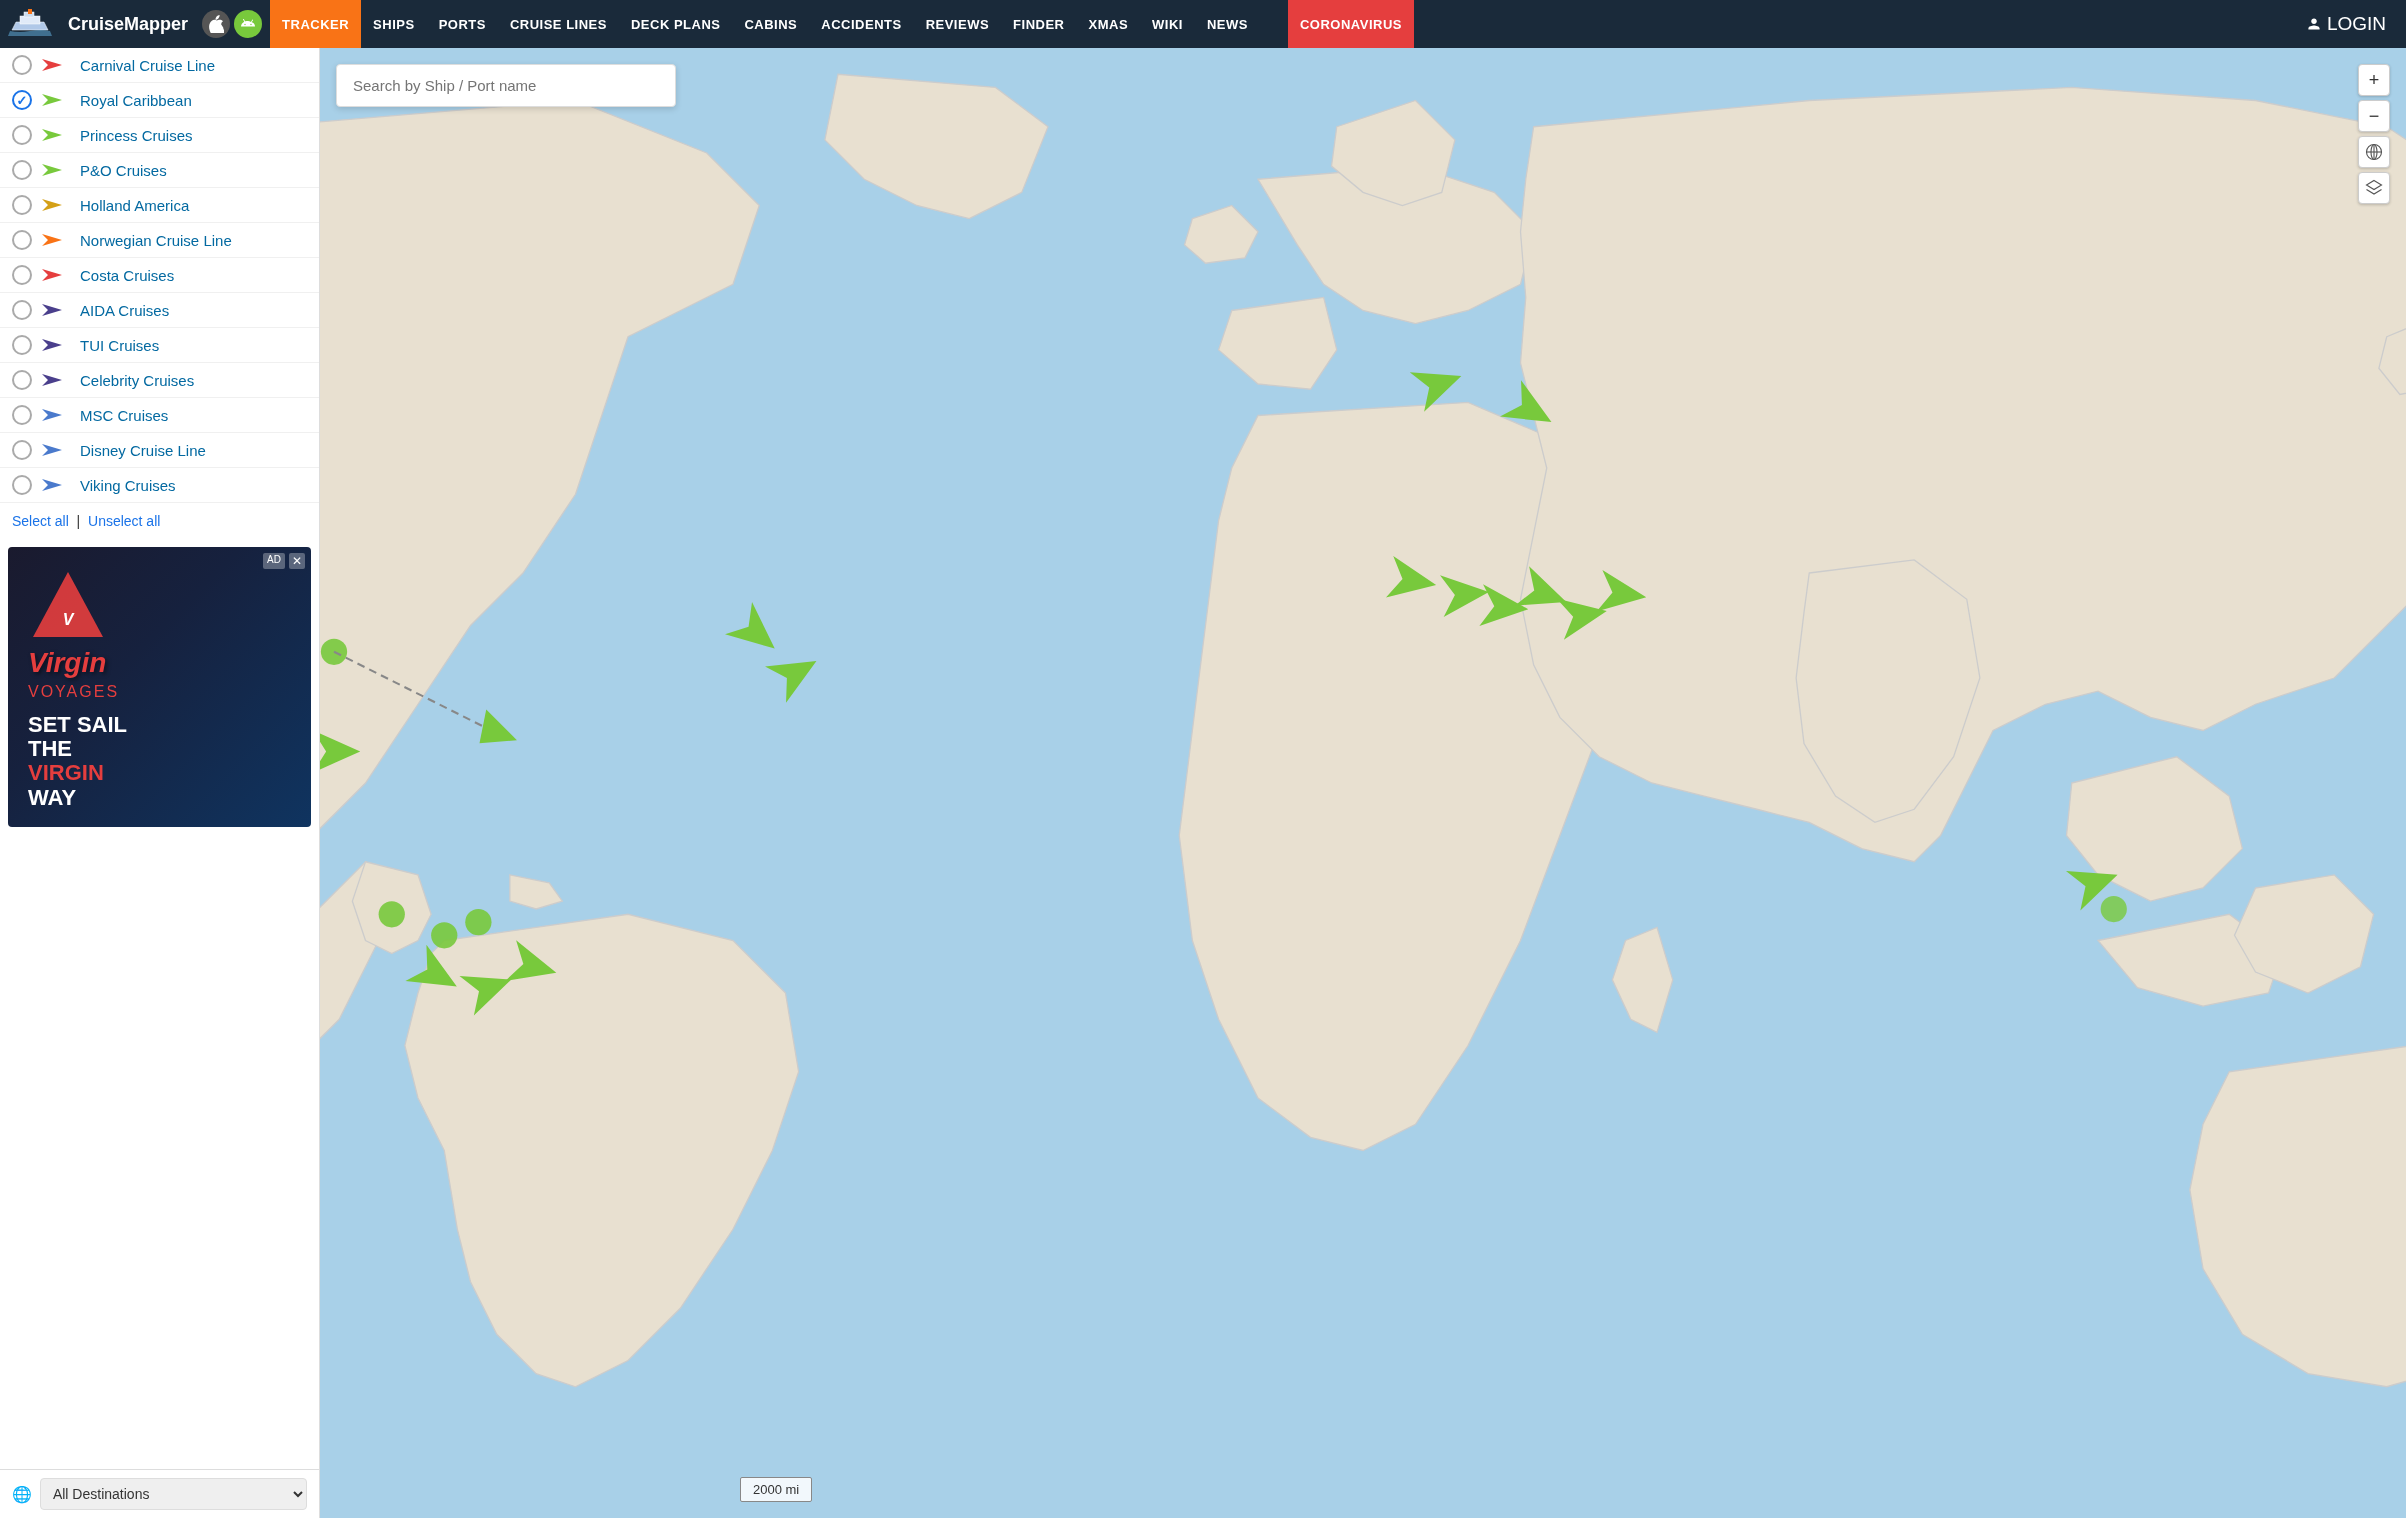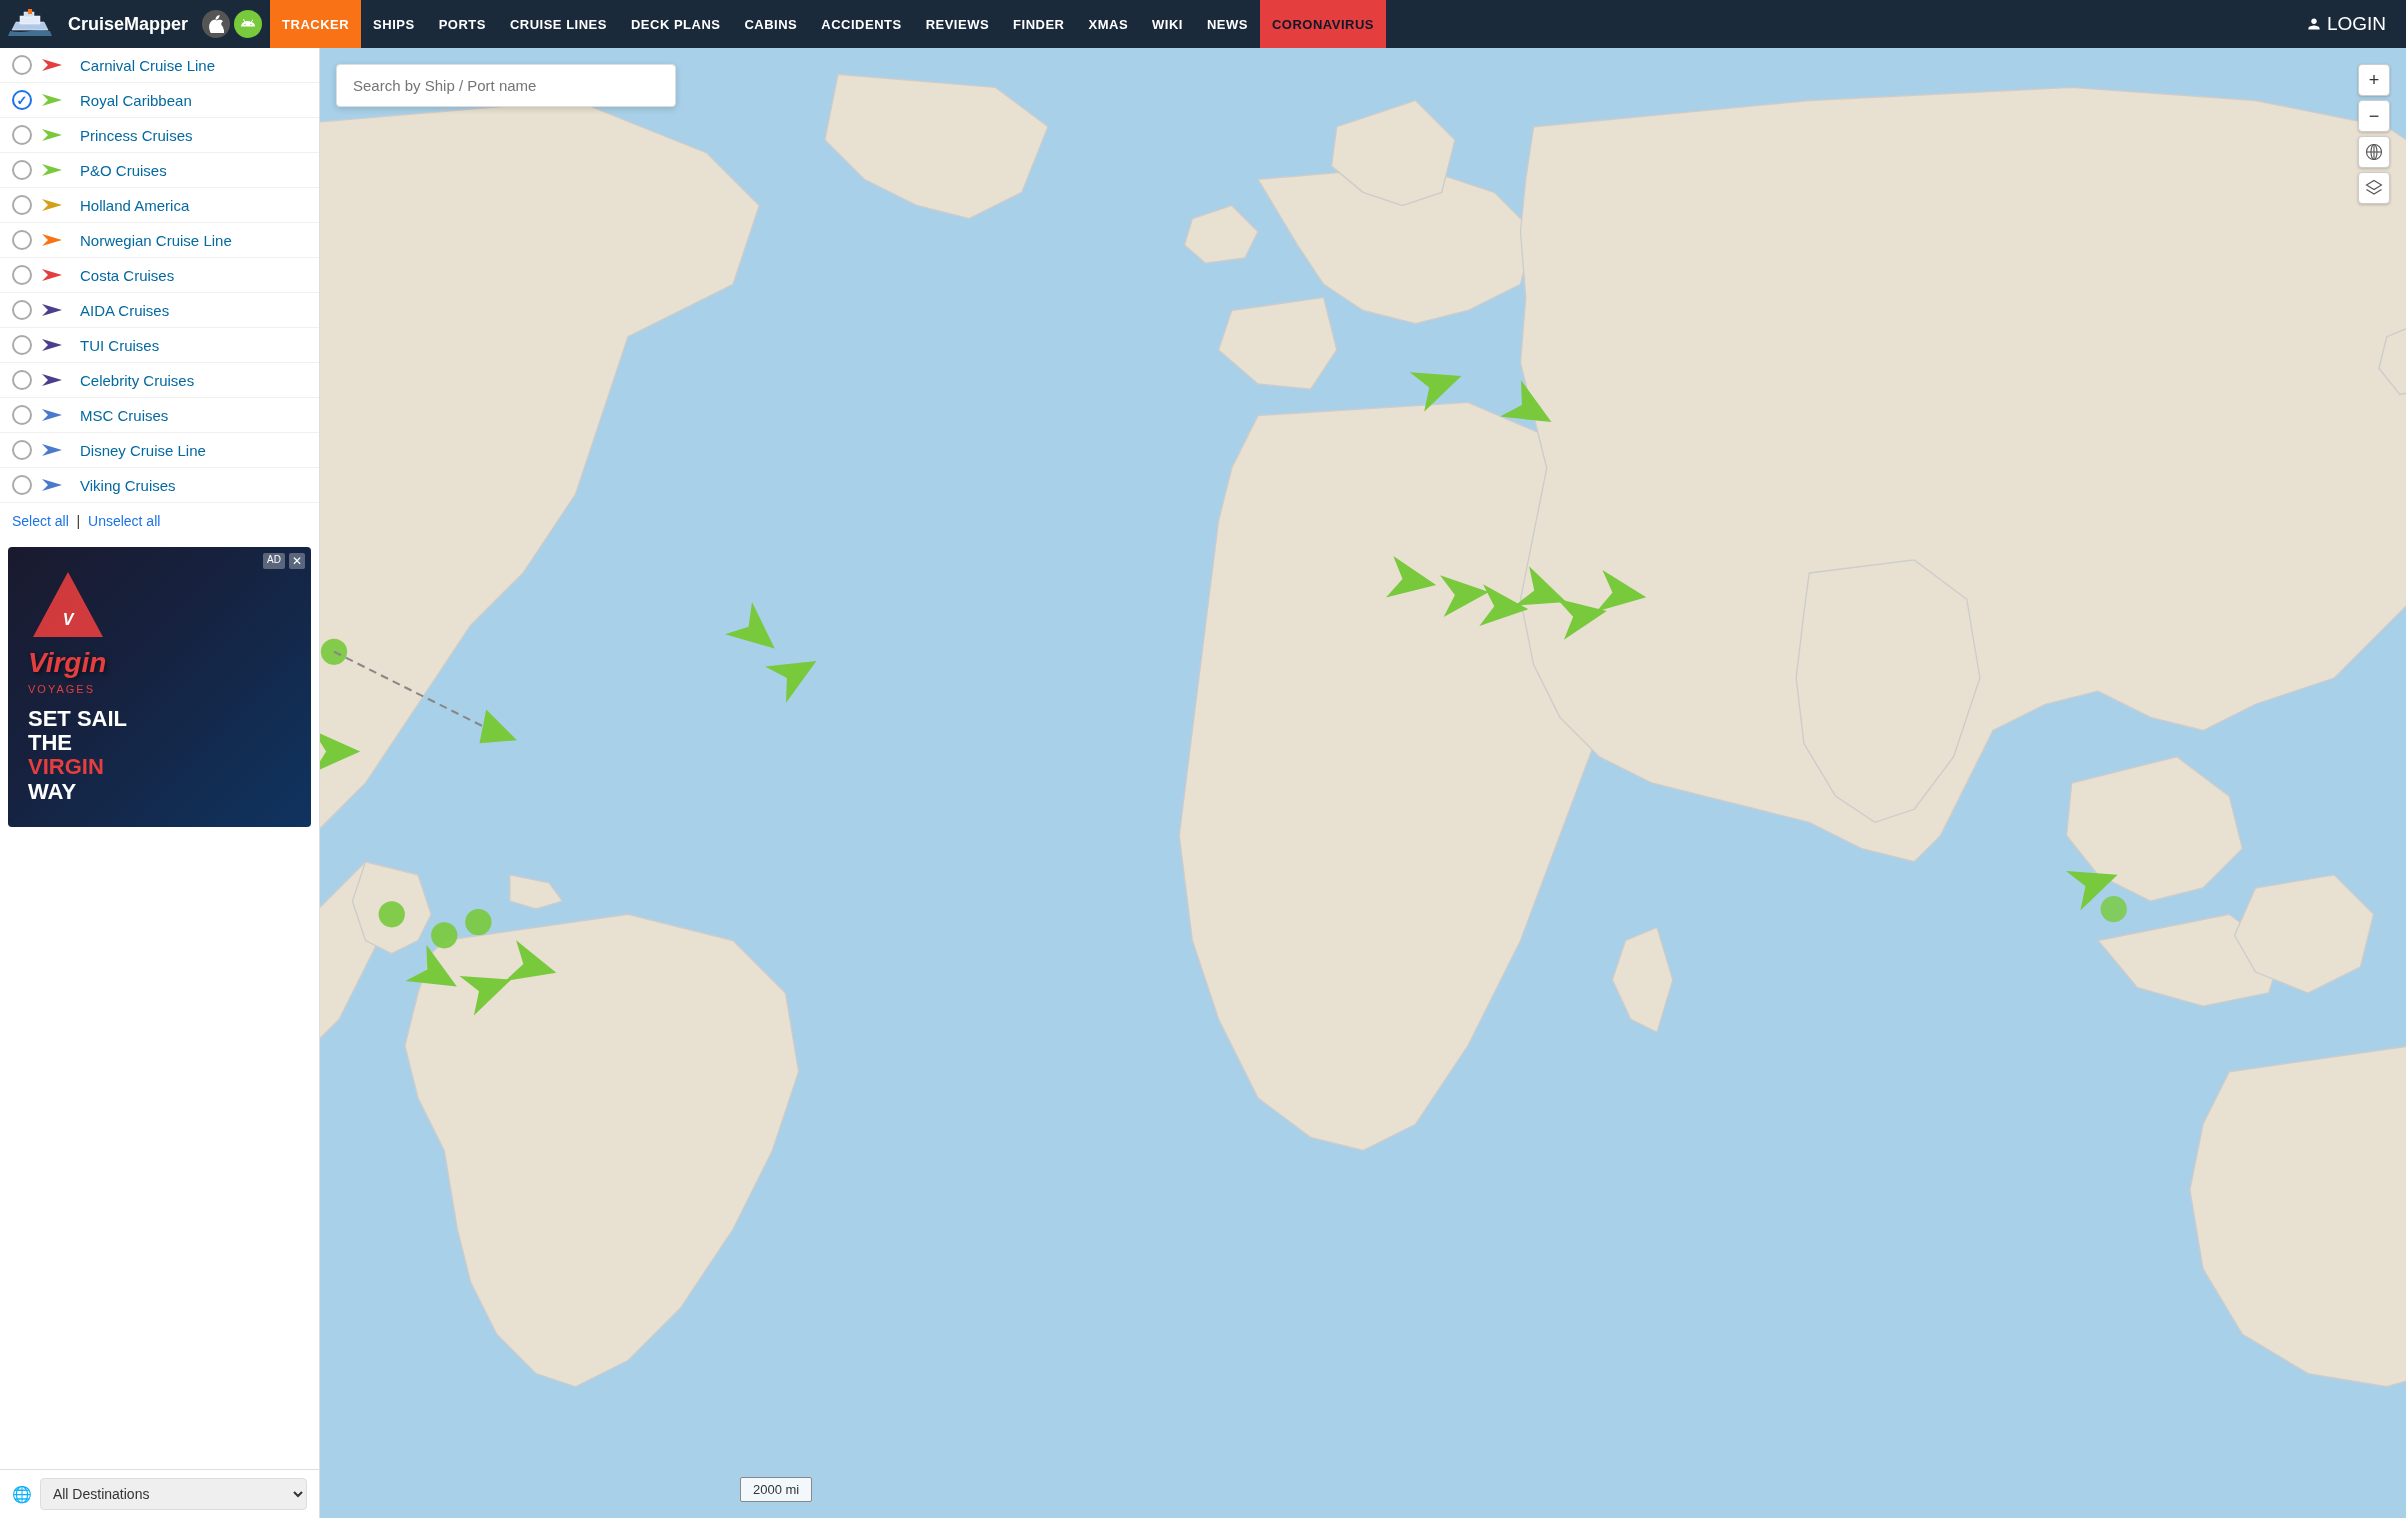--- a/index.html
+++ b/index.html
@@ -57,21 +57,21 @@
       color: white;
       font-size: 13px;
       font-weight: 600;
       cursor: pointer;
       text-transform: uppercase;
       white-space: nowrap;
       text-decoration: none;
       letter-spacing: 0.5px;
     }
     .nav-item.tracker { background: #f97316; color: white; }
-    .nav-item.corona { background: #e53e3e; color: #0f172a; }
+    .nav-item.corona { background: #e53e3e; color: #ffffff; margin-left: 28px; }
 
     .nav-spacer { flex: 1; }
     .login-area {
       display: flex;
       align-items: center;
       gap: 6px;
       color: white;
       padding: 0 12px;
       cursor: pointer;
       font-size: 19px;
@@ -188,21 +188,21 @@
     .virgin-logo {
       color: #e53e3e;
       font-size: 28px;
       font-weight: 900;
       font-style: italic;
       text-shadow: 2px 2px 4px rgba(0,0,0,0.5);
       margin-bottom: 4px;
     }
     .voyages-text {
       color: #e53e3e;
-      font-size: 11px;
+      font-size: 16px;
       letter-spacing: 2px;
       text-transform: uppercase;
       margin-bottom: 12px;
     }
     .ad-tagline {
       color: white;
       font-size: 22px;
       font-weight: 900;
       line-height: 1.1;
       text-transform: uppercase;

